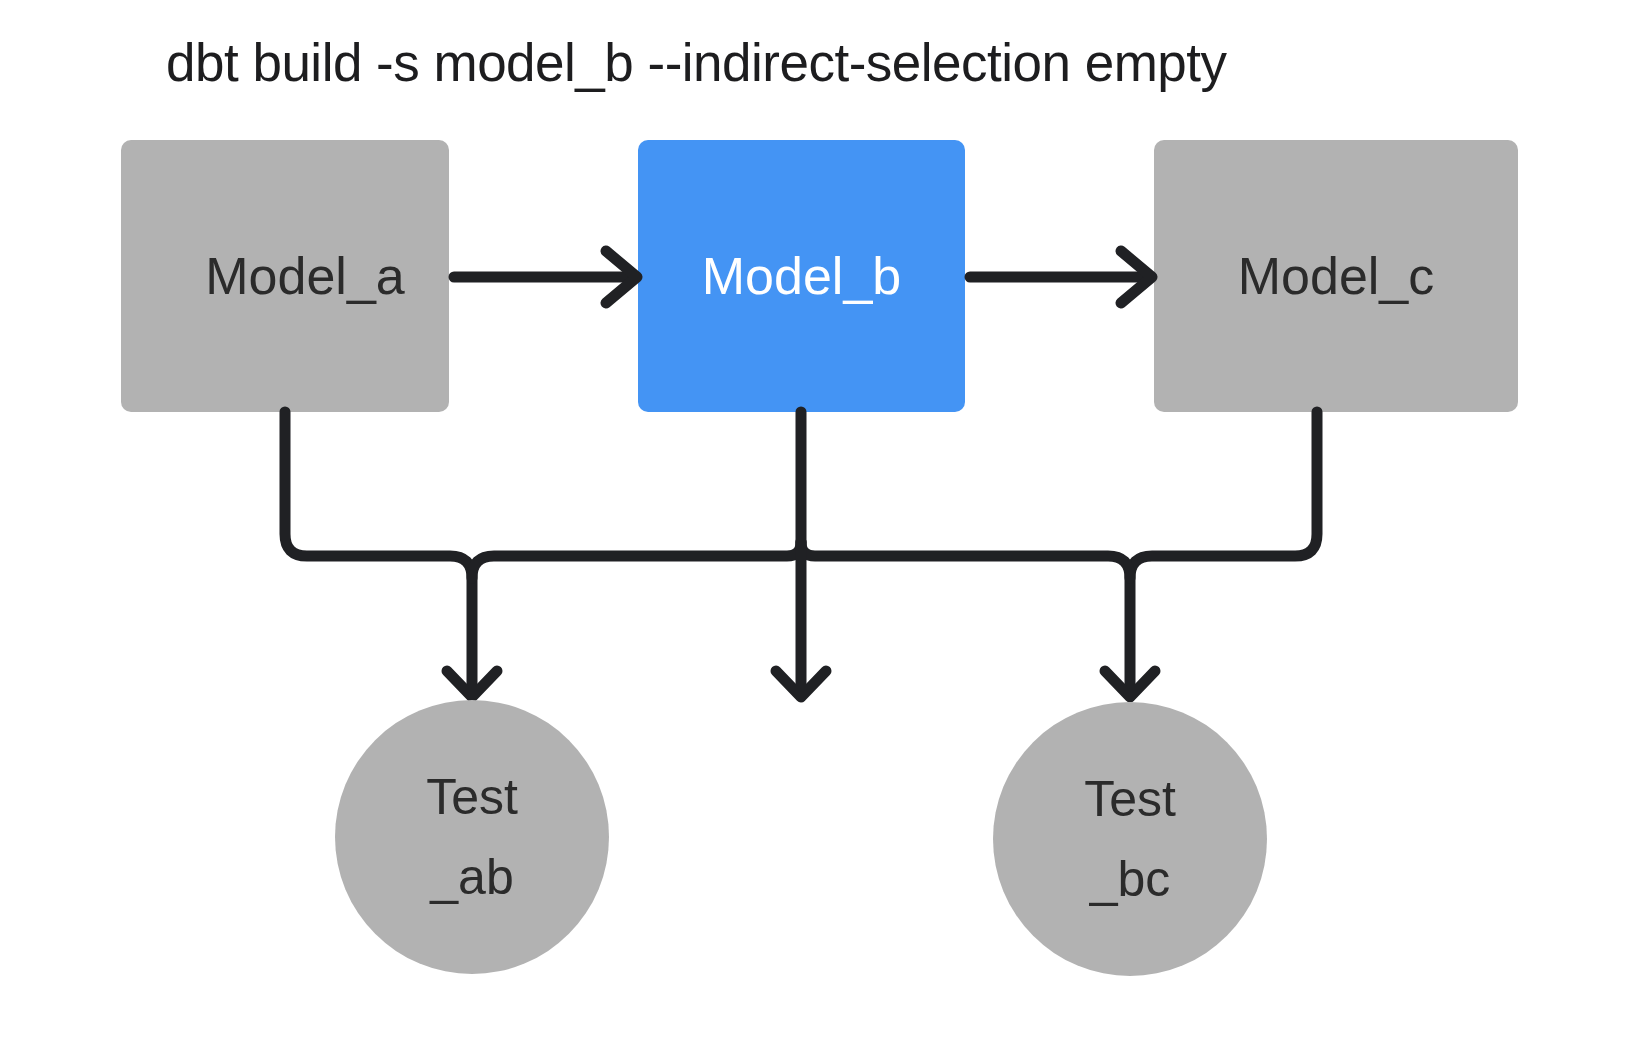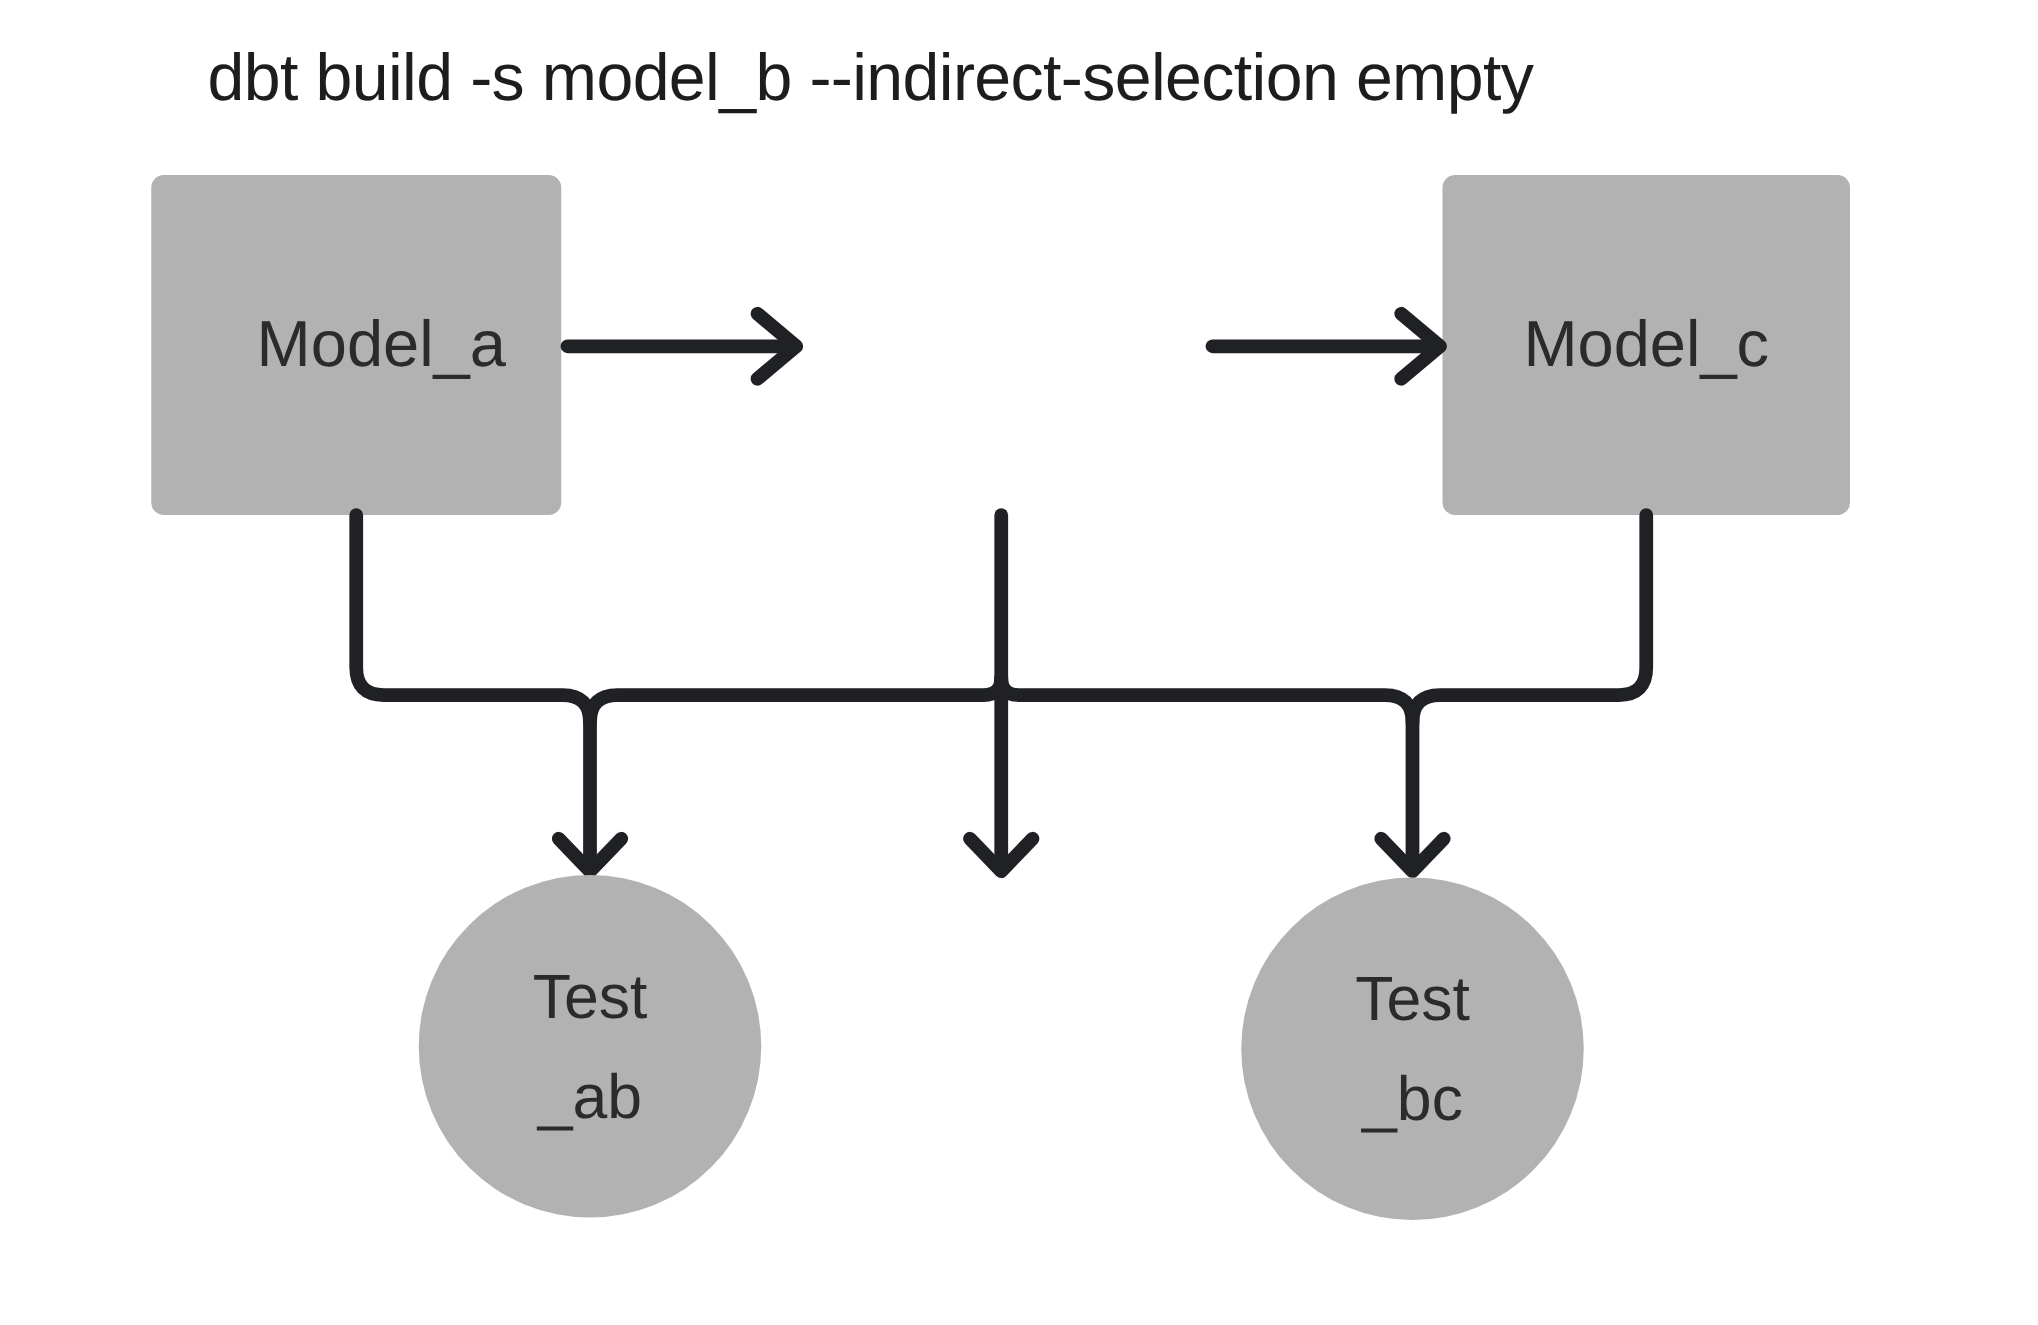--- a/index.html
+++ b/index.html
@@ -37,21 +37,21 @@
     height: 272px;
     border-radius: 10px;
     background: var(--node_gray);
     display: flex;
     align-items: center;
     justify-content: center;
   }
   .model-node.selected { background: var(--selected_blue); }
   .model-a { left: 121px; width: 328px; padding-left: 40px; }
   .model-b { left: 638px; width: 327px; }
-  .model-c { left: 1154px; width: 326px; }
+  .model-c { left: 1154px; width: 364px; }
   .model-label {
     font-size: 52px;
     font-weight: 400;
     color: var(--node_text);
     white-space: nowrap;
   }
   .model-node.selected .model-label { color: var(--selected_text); }
   .edges-layer {
     position: absolute;
     left: 0; top: 0;
@@ -92,20 +92,23 @@
 </head>
 <body>
 
 <div class="canvas">
 
   <div class="title">dbt build -s model_b --indirect-selection empty</div>
 
   <div class="model-node model-a">
     <span class="model-label">Model_a</span>
   </div>
+  <div class="model-node model-b selected">
+    <span class="model-label">Model_b</span>
+  </div>
   <div class="model-node model-c">
     <span class="model-label">Model_c</span>
   </div>
 
   <svg class="edges-layer" viewBox="0 0 1630 1060" xmlns="http://www.w3.org/2000/svg">
 
     <path class="edge-path" d="M454,277 L634,277"></path>
     <path class="edge-path" d="M606,251 L637,277 L606,303"></path>
 
     <path class="edge-path" d="M970,277 L1149,277"></path>

